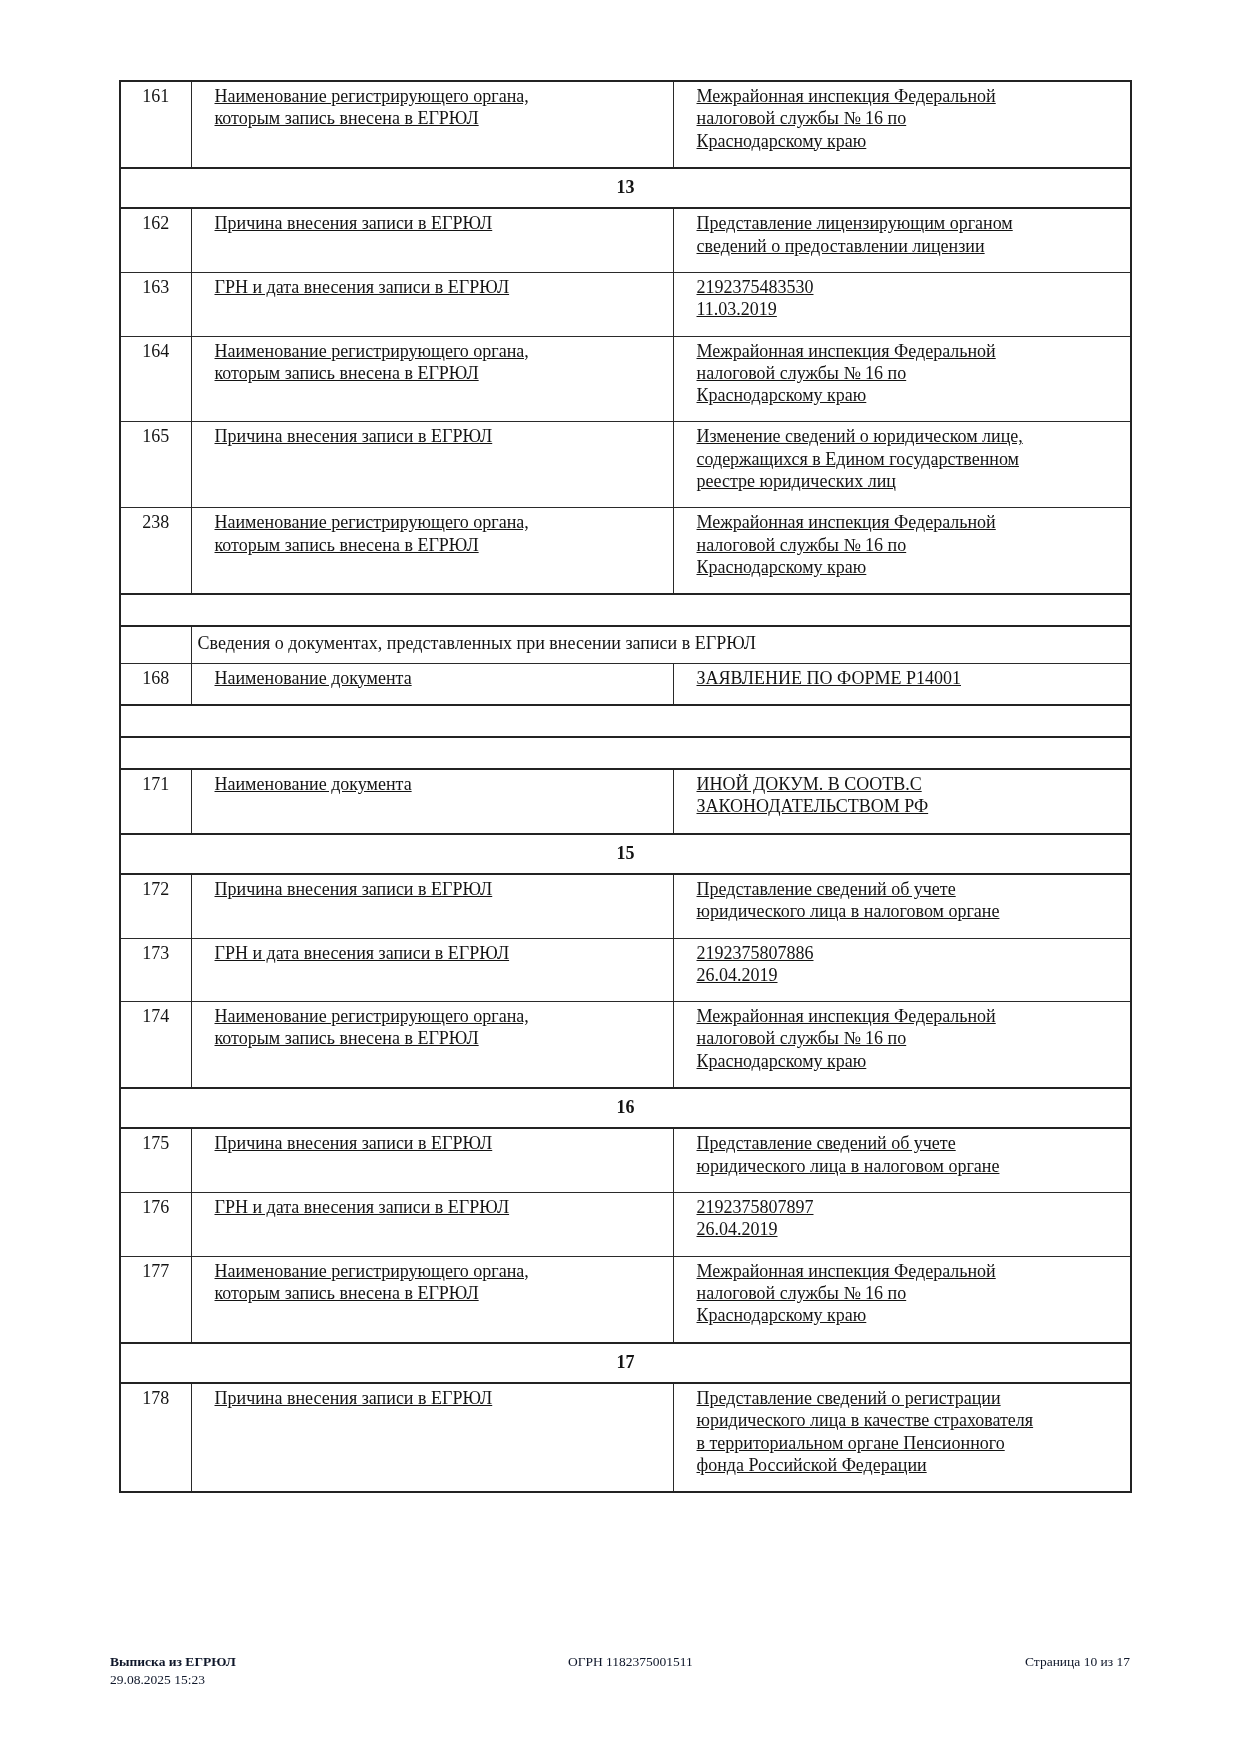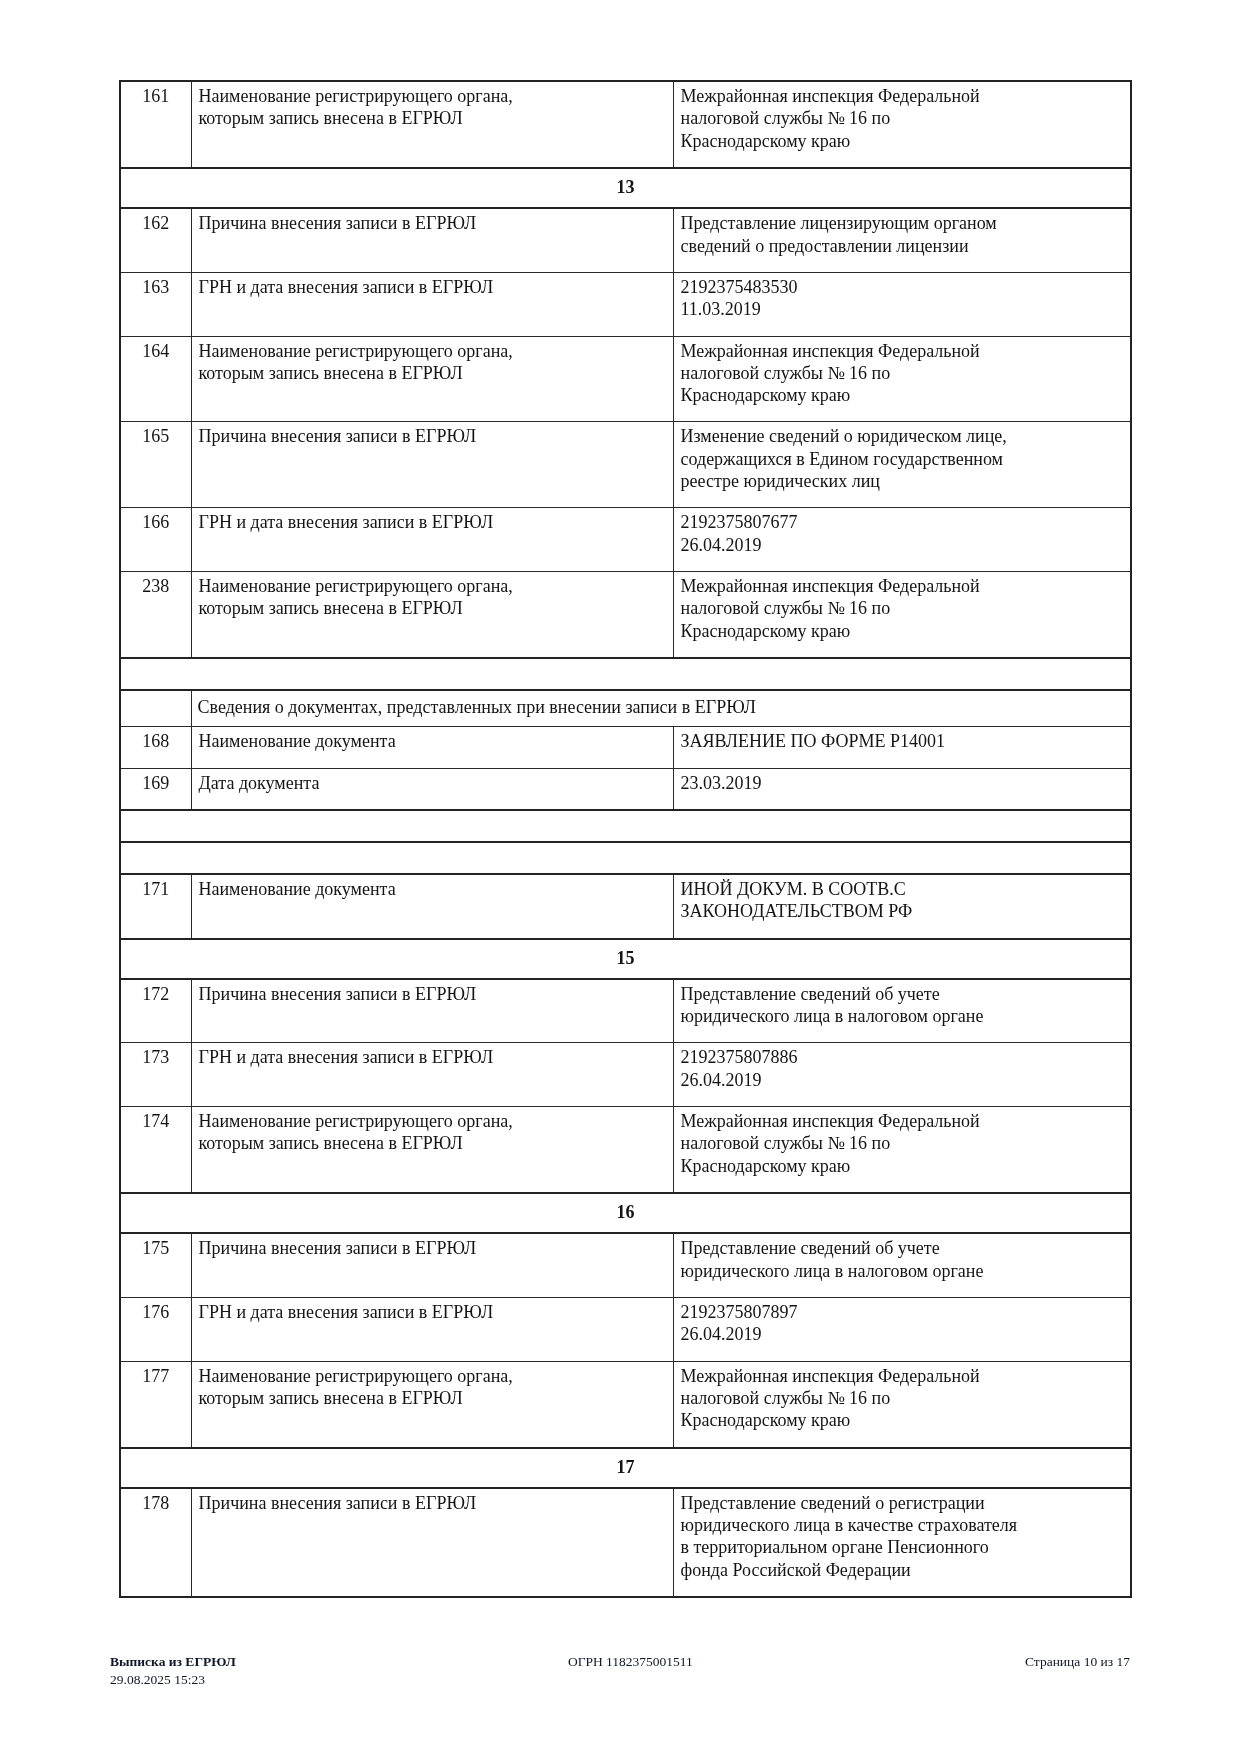--- a/index.html
+++ b/index.html
@@ -33,22 +33,23 @@
     vertical-align: top;
     font-size: 18px;
     line-height: 1.24;
     color: #141414;
   }
   td.num {
     text-align: center;
     padding: 3px 4px 15px 4px;
   }
   td.label, td.value {
-    padding: 3px 8px 15px 7px;
+    padding: 3px 8px 15px 23px;
     white-space: pre-line;
+    text-decoration: underline;
   }
   tr.section td {
     text-align: center;
     font-weight: bold;
     padding: 7px 0 9px 0;
     border-top: 2px solid #232323;
     border-bottom: 2px solid #232323;
     margin-left: 44px;
   }
   tr.spacer td {
@@ -122,49 +123,38 @@
 Краснодарскому краю</td>
         </tr>
         <tr class="data">
           <td class="num">165</td>
           <td class="label">Причина внесения записи в ЕГРЮЛ</td>
           <td class="value">Изменение сведений о юридическом лице,
 содержащихся в Едином государственном
 реестре юридических лиц</td>
         </tr>
         <tr class="data">
-          <td class="num">166</td>
-          <td class="label">ГРН и дата внесения записи в ЕГРЮЛ</td>
-          <td class="value">2192375807677
-26.04.2019</td>
-        </tr>
-        <tr class="data">
           <td class="num">238</td>
           <td class="label">Наименование регистрирующего органа,
 которым запись внесена в ЕГРЮЛ</td>
           <td class="value">Межрайонная инспекция Федеральной
 налоговой службы № 16 по
 Краснодарскому краю</td>
         </tr>
         <tr class="spacer">
           <td colspan="3"></td>
         </tr>
         <tr class="subheader">
           <td class="num"></td>
           <td class="sub" colspan="2">Сведения о документах, представленных при внесении записи в ЕГРЮЛ</td>
         </tr>
         <tr class="data">
           <td class="num">168</td>
           <td class="label">Наименование документа</td>
           <td class="value">ЗАЯВЛЕНИЕ ПО ФОРМЕ Р14001</td>
-        </tr>
-        <tr class="data">
-          <td class="num">169</td>
-          <td class="label">Дата документа</td>
-          <td class="value">23.03.2019</td>
         </tr>
         <tr class="spacer">
           <td colspan="3"></td>
         </tr>
         <tr class="spacer">
           <td colspan="3"></td>
         </tr>
         <tr class="data">
           <td class="num">171</td>
           <td class="label">Наименование документа</td>

